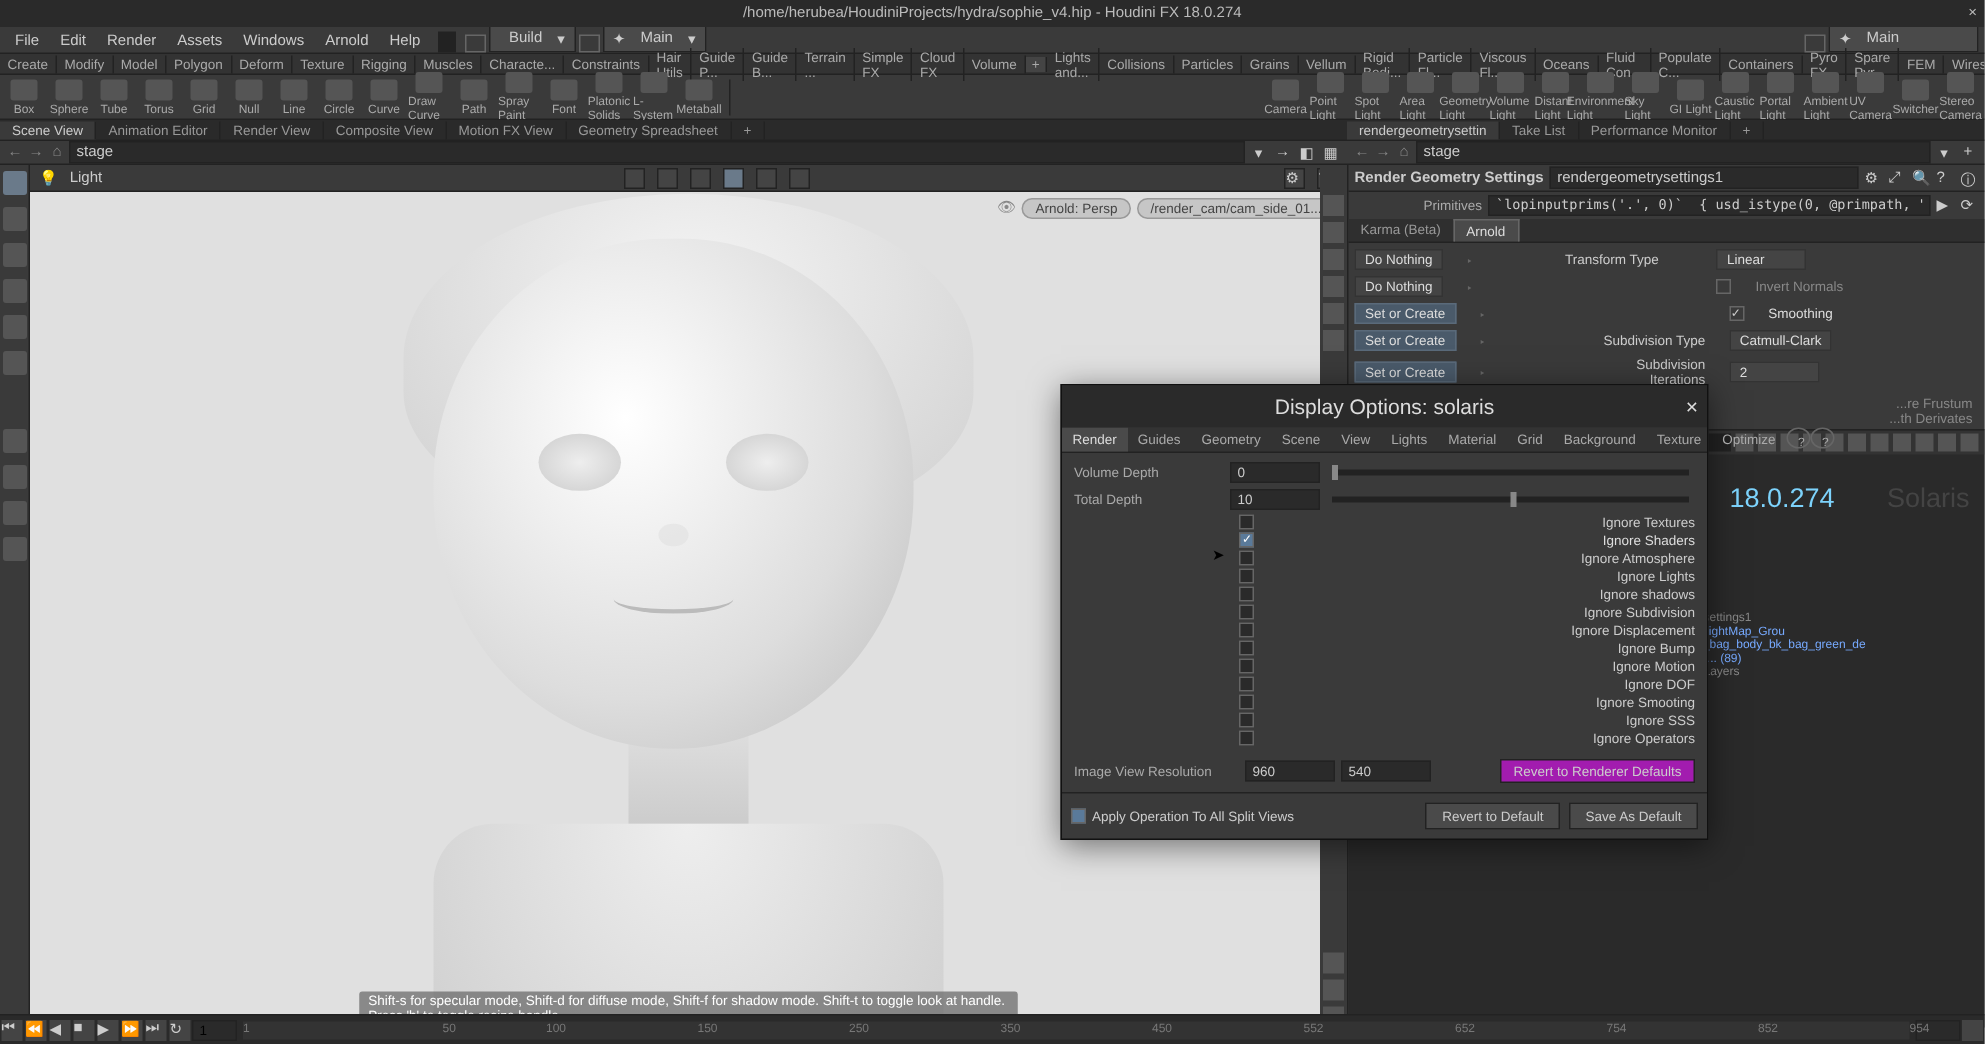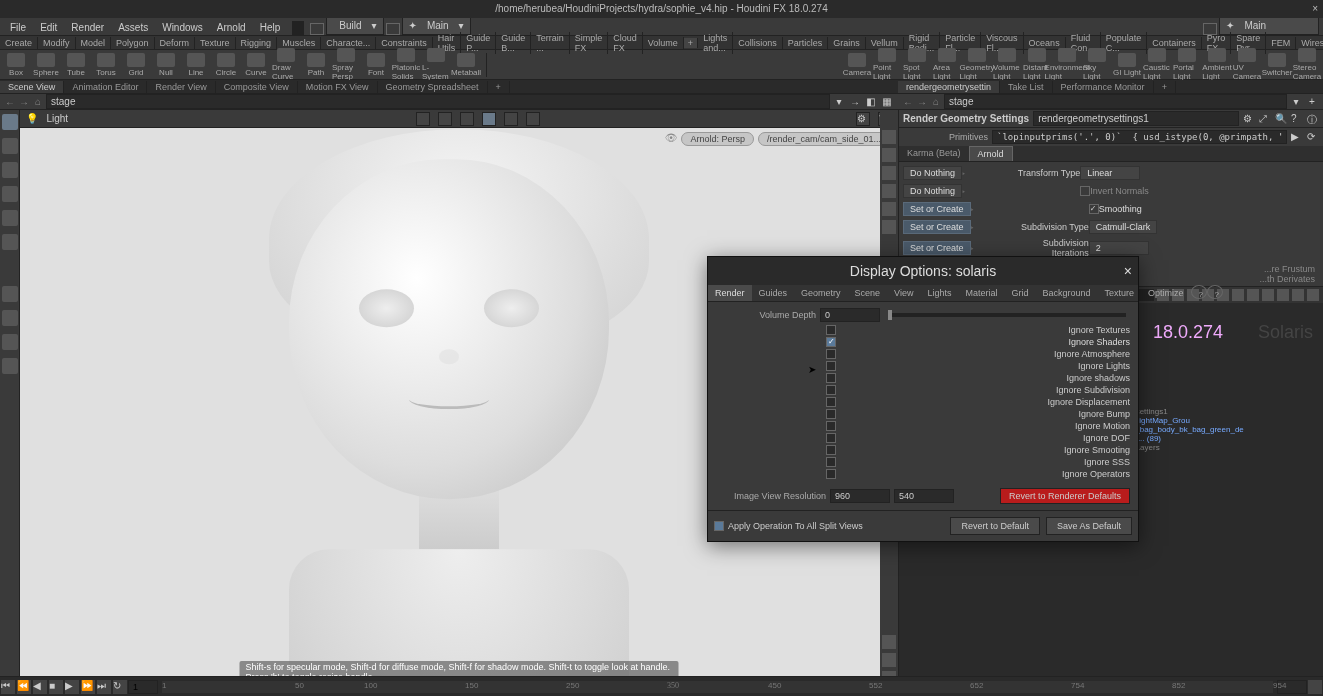--- a/index.html
+++ b/index.html
@@ -71,46 +71,46 @@
 .param-row { display: flex; align-items: center; padding: 2px 4px; gap: 4px; min-height: 18px; }
 .param-row .lbl { width: 85px; text-align: right; font-size: 9px; color: #aaa; }
 .param-row input { flex: 1; background: #2a2a2a; border: 1px solid #222; color: #ccc; padding: 1px 4px; font-size: 9px; }
 .param-row .i { width: 12px; height: 12px; cursor: pointer; }
 
 .tabs-row { display: flex; background: #2f2f2f; border-bottom: 1px solid #222; }
 .tabs-row span { padding: 2px 8px; font-size: 9px; cursor: pointer; color: #999; }
 .tabs-row .active { background: #4a4a4a; color: #ddd; border: 1px solid #666; border-bottom: none; }
 
 .param-grid { padding: 2px; }
-.param-grid .row { display: flex; align-items: center; gap: 0; padding: 2px; min-height: 18px; font-size: 9px; }
+.param-grid .row { display: flex; align-items: center; gap: 16px; padding: 2px; min-height: 18px; font-size: 9px; }
 .param-grid .dropdown { background: #4a5a6a; border: 1px solid #5a6a7a; padding: 1px 6px; color: #ddd; }
 .param-grid .dropdown.gray { background: #444; border: 1px solid #333; }
 .param-grid .spacer { width: 30px; }
 .param-grid .cb { width: 10px; height: 10px; border: 1px solid #666; display: inline-block; }
 .param-grid .cb.checked::after { content: "✓"; font-size: 8px; position: relative; top: -2px; }
 
 .nodegraph { flex: 1; background: #2a2a2a; position: relative; overflow: hidden; border-top: 1px solid #222; }
 .nodegraph .watermark { position: absolute; right: 10px; top: 35px; font-size: 18px; color: #444; text-align: right; }
-.nodegraph .version { position: absolute; right: 100px; top: 35px; font-size: 18px; color: #f0abfc; }
+.nodegraph .version { position: absolute; right: 100px; top: 35px; font-size: 18px; color: #7dd3fc; }
 .nodegraph .toolbar { height: 16px; background: #333; display: flex; align-items: center; gap: 3px; padding: 0 4px; }
 .nodegraph .toolbar .i { width: 12px; height: 12px; background: #555; cursor: pointer; }
 .node { position: absolute; background: #555; border: 1px solid #777; border-radius: 3px; padding: 2px 4px; font-size: 9px; }
 .wire-label { position: absolute; color: #888; font-size: 8px; }
 
 
 .dialog { position: absolute; left: 707px; top: 256px; width: 432px; background: #3a3a3a; border: 1px solid #111; box-shadow: 0 4px 20px rgba(0,0,0,0.5); }
 .dialog-title { background: #2a2a2a; padding: 6px; text-align: center; font-size: 14px; color: #ddd; position: relative; }
 .dialog-title .x { position: absolute; right: 6px; top: 6px; cursor: pointer; }
 .dialog-tabs { display: flex; background: #333; border-bottom: 1px solid #222; }
 .dialog-tabs span { padding: 3px 7px; font-size: 9px; cursor: pointer; color: #aaa; }
 .dialog-tabs .active { background: #4a4a4a; color: #ddd; }
 .dialog-tabs .info { margin-left: auto; width: 14px; height: 14px; border: 1px solid #666; border-radius: 50%; text-align: center; line-height: 12px; font-size: 8px; }
 .dialog-body { padding: 4px 8px; }
 .dialog-row { display: flex; align-items: center; gap: 4px; padding: 2px 0; min-height: 16px; }
-.dialog-row .lbl { width: 100px; text-align: right; font-size: 9px; color: #aaa; }
+.dialog-row .lbl { width: 100px; text-align: left; font-size: 9px; color: #aaa; }
 .dialog-row input.num { width: 60px; background: #2a2a2a; border: 1px solid #222; color: #ccc; padding: 1px 4px; font-size: 9px; }
 .dialog-row .slider { flex: 1; height: 4px; background: #222; position: relative; margin: 0 4px; }
 .dialog-row .slider .thumb { position: absolute; width: 4px; height: 10px; background: #888; top: -3px; }
 .dialog-check { display: flex; align-items: center; gap: 6px; padding: 1px 0 1px 110px; font-size: 9px; justify-content: space-between; }
 .dialog-check .cb { width: 10px; height: 10px; border: 1px solid #666; background: #2a2a2a; }
 .dialog-check .cb.checked { background: #5a7a9a; }
 .dialog-check .cb.checked::after { content: "✓"; color: #fff; font-size: 8px; position: relative; top: -2px; left: 1px; }
 .dialog-check.active { color: #ddd; font-weight: 500; }
 .dialog-footer { display: flex; gap: 6px; padding: 6px; justify-content: center; border-top: 1px solid #222; align-items: center; }
 .dialog-footer .left { margin-right: auto; display: flex; align-items: center; gap: 4px; font-size: 9px; }
@@ -227,21 +227,21 @@
     <div class="shelf-item">
       <div class="ico"></div>
       <span>Draw Curve</span>
     </div>
     <div class="shelf-item">
       <div class="ico"></div>
       <span>Path</span>
     </div>
     <div class="shelf-item">
       <div class="ico"></div>
-      <span>Spray Persp</span>
+      <span>Spray Paint</span>
     </div>
     <div class="shelf-item">
       <div class="ico"></div>
       <span>Font</span>
     </div>
     <div class="shelf-item">
       <div class="ico"></div>
       <span>Platonic Solids</span>
     </div>
     <div class="shelf-item">
@@ -442,21 +442,21 @@
     </div>
     <div class="tabs-row">
       <span>Karma (Beta)</span>
       <span class="active">Arnold</span>
     </div>
     <div class="param-grid" id="param-rows">
         <div class="row">
           <span class="dropdown gray">Do Nothing</span>
           <span style="color: rgb(102, 102, 102);">‣</span>
           <span class="spacer"></span>
-          <span style="width: 85px; text-align: right;">Transform Type</span>
+          <span style="width: 85px; text-align: left;">Transform Type</span>
           <span class="dropdown gray" style="min-width: 60px;">Linear</span>
         </div>
         <div class="row">
           <span class="dropdown gray">Do Nothing</span>
           <span style="color: rgb(102, 102, 102);">‣</span>
           <span class="spacer"></span>
           <span style="width: 85px; text-align: right;"></span>
           <span class="cb"></span>
           <span style="color: rgb(136, 136, 136);">Invert Normals</span>
         </div>
@@ -543,20 +543,27 @@
       <span class="info">?</span>
     </div>
   <div class="dialog-body">
     <div class="dialog-row">
       <span class="lbl">Volume Depth</span>
       <input class="num" value="0" style="">
       <div class="slider">
           <div class="thumb" style="left:0"></div>
         </div>
     </div>
+    <div class="dialog-row">
+      <span class="lbl">Total Depth</span>
+      <input class="num" value="10" style="">
+      <div class="slider">
+          <div class="thumb" style="left:50%"></div>
+        </div>
+    </div>
     <div id="dialog-checks">
         <div class="dialog-check">
           <span class="cb"></span>
           <span>Ignore Textures</span>
         </div>
         <div class="dialog-check active">
           <span class="cb checked"></span>
           <span>Ignore Shaders</span>
         </div>
         <div class="dialog-check">
@@ -602,21 +609,21 @@
         <div class="dialog-check">
           <span class="cb"></span>
           <span>Ignore Operators</span>
         </div>
       </div>
     <div class="dialog-row" style="margin-top:6px">
       <span class="lbl" style="width:110px">Image View Resolution</span>
       <input class="num" value="960" style="">
       <input class="num" value="540" style="">
       <div style="flex:1"></div>
-      <button style="background:#b91c1c;border:1px solid #222;color:#ccc;padding:2px 8px;font-size:9px">Revert to Renderer Defaults</button>
+      <button style="background:#a21caf;border:1px solid #222;color:#ccc;padding:2px 8px;font-size:9px">Revert to Renderer Defaults</button>
     </div>
   </div>
   <div class="dialog-footer">
     <div class="left">
       <span class="cb checked" style="width:10px;height:10px;border:1px solid #666;background:#5a7a9a;display:inline-block"></span>
       <span>Apply Operation To All Split Views</span>
     </div>
     <button>Revert to Default</button>
     <button>Save As Default</button>
   </div>
@@ -632,21 +639,21 @@
   <div class="btn">⏩</div>
   <div class="btn">⏭</div>
   <div class="btn">↻</div>
   <input class="frame" value="1" style="">
   <div class="track" id="timeline-track">
       <span class="tick" style="left: 0%;">1</span>
       <span class="tick" style="left: 9.09091%; margin-left: 32px;">50</span>
       <span class="tick" style="left: 18.1818%;">100</span>
       <span class="tick" style="left: 27.2727%;">150</span>
       <span class="tick" style="left: 36.3636%;">250</span>
-      <span class="tick" style="left: 45.4545%; font-family: Liberation Serif, serif;">350</span>
+      <span class="tick" style="left: 45.4545%;">350</span>
       <span class="tick" style="left: 54.5455%;">450</span>
       <span class="tick" style="left: 63.6364%;">552</span>
       <span class="tick" style="left: 72.7273%;">652</span>
       <span class="tick" style="left: 81.8182%;">754</span>
       <span class="tick" style="left: 90.9091%;">852</span>
       <span class="tick" style="left: 100%;">954</span>
     </div>
   <input class="frame" value="" style="">
   <div class="btn"></div>
 </div>

